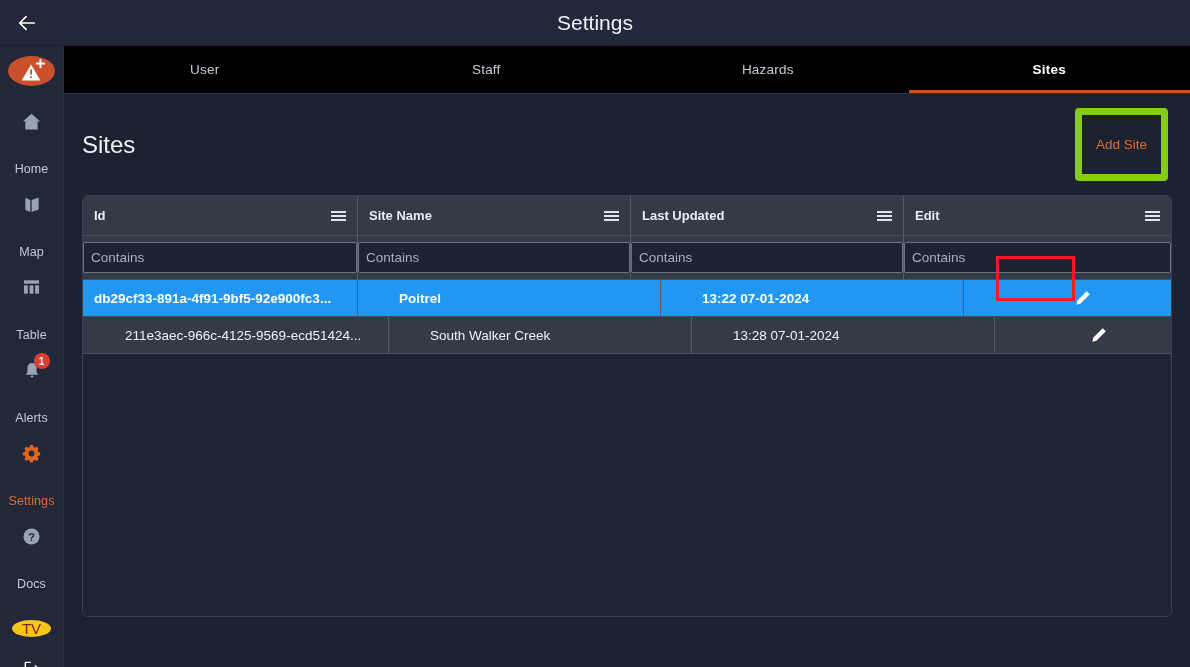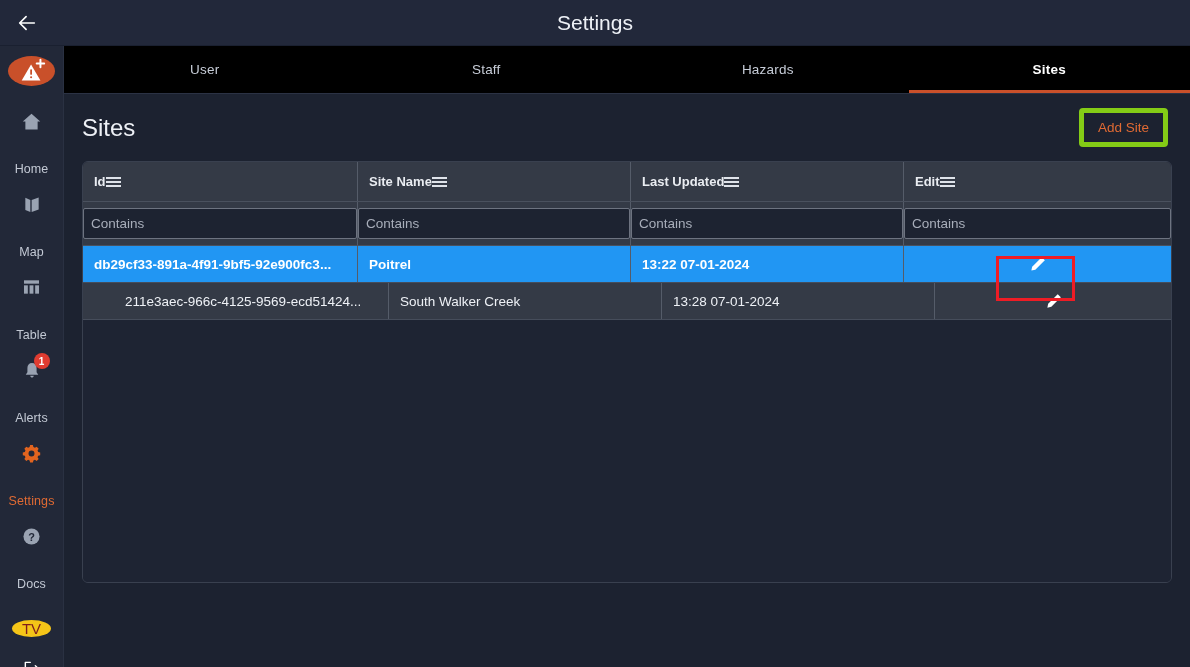--- a/index.html
+++ b/index.html
@@ -111,41 +111,41 @@
   }
 
   .panel { flex: 1; padding: 14px 18px 0 18px; overflow: hidden; position: relative; }
 
   .section-head {
     display: flex; align-items: center; justify-content: space-between;
     margin-bottom: 14px; padding-right: 4px;
   }
   .section-title { font-size: 24px; color: #eef1f6; font-weight: 400; }
   .btn-outline {
-    border: 5px solid #84cc16; background: transparent;
+    border: 7px solid #84cc16; background: transparent;
     color: #e06a33; font-size: 13.5px;
-    padding: 7px 14px; border-radius: 4px; cursor: pointer;
+    padding: 22px 14px; border-radius: 4px; cursor: pointer;
     font-family: "Liberation Sans", sans-serif;
   }
 
   
   .grid {
     border: 1px solid #39404f; border-radius: 6px;
     background: #1e2433;
     height: 422px;
     display: flex; flex-direction: column;
     overflow: hidden;
   }
   .grid-header {
     display: flex; height: 40px; min-height: 40px;
     background: #343a46;
     border-bottom: 1px solid #4a515e;
   }
   .gh-cell {
-    display: flex; align-items: center; 
+    display: flex; align-items: center; justify-content: space-between;
     padding: 0 11px;
     color: #e9ecf1; font-size: 13px; font-weight: bold;
     border-right: 1px solid #555c69;
     cursor: pointer;
   }
   .gh-cell:last-child { border-right: none; }
   .col-id { width: 275px; min-width: 275px; }
   .col-name { width: 273px; min-width: 273px; }
   .col-updated { width: 273px; min-width: 273px; }
   .col-edit { flex: 1; }
@@ -168,21 +168,21 @@
     width: 100%; height: 31px;
     background: #1d2331; border: 1px solid #6d7380;
     color: #dfe3ea; font-size: 13.5px;
     padding: 0 7px; border-radius: 2px;
     font-family: "Liberation Sans", sans-serif;
     outline: none;
   }
   .filter-input::placeholder { color: #a8aeba; }
 
   .grid-body { flex: 1; overflow: hidden; background: #1e2433; }
-  .grid-row { display: flex; height: 37px; border-bottom: 1px solid #464d5b; }
+  .grid-row { display: flex; height: 37px; border-bottom: 1px solid #464d5b; gap: 30px; }
   .grid-row.selected { background: #2196f3; }
   .grid-row.normal { background: #343a46; padding-left: 31px; }
   .gr-cell {
     display: flex; align-items: center;
     padding: 0 11px;
     font-size: 13.5px; color: #eef1f6;
     border-right: 1px solid #555c69;
     overflow: hidden; white-space: nowrap;
   }
   .gr-cell:last-child { border-right: none; }

